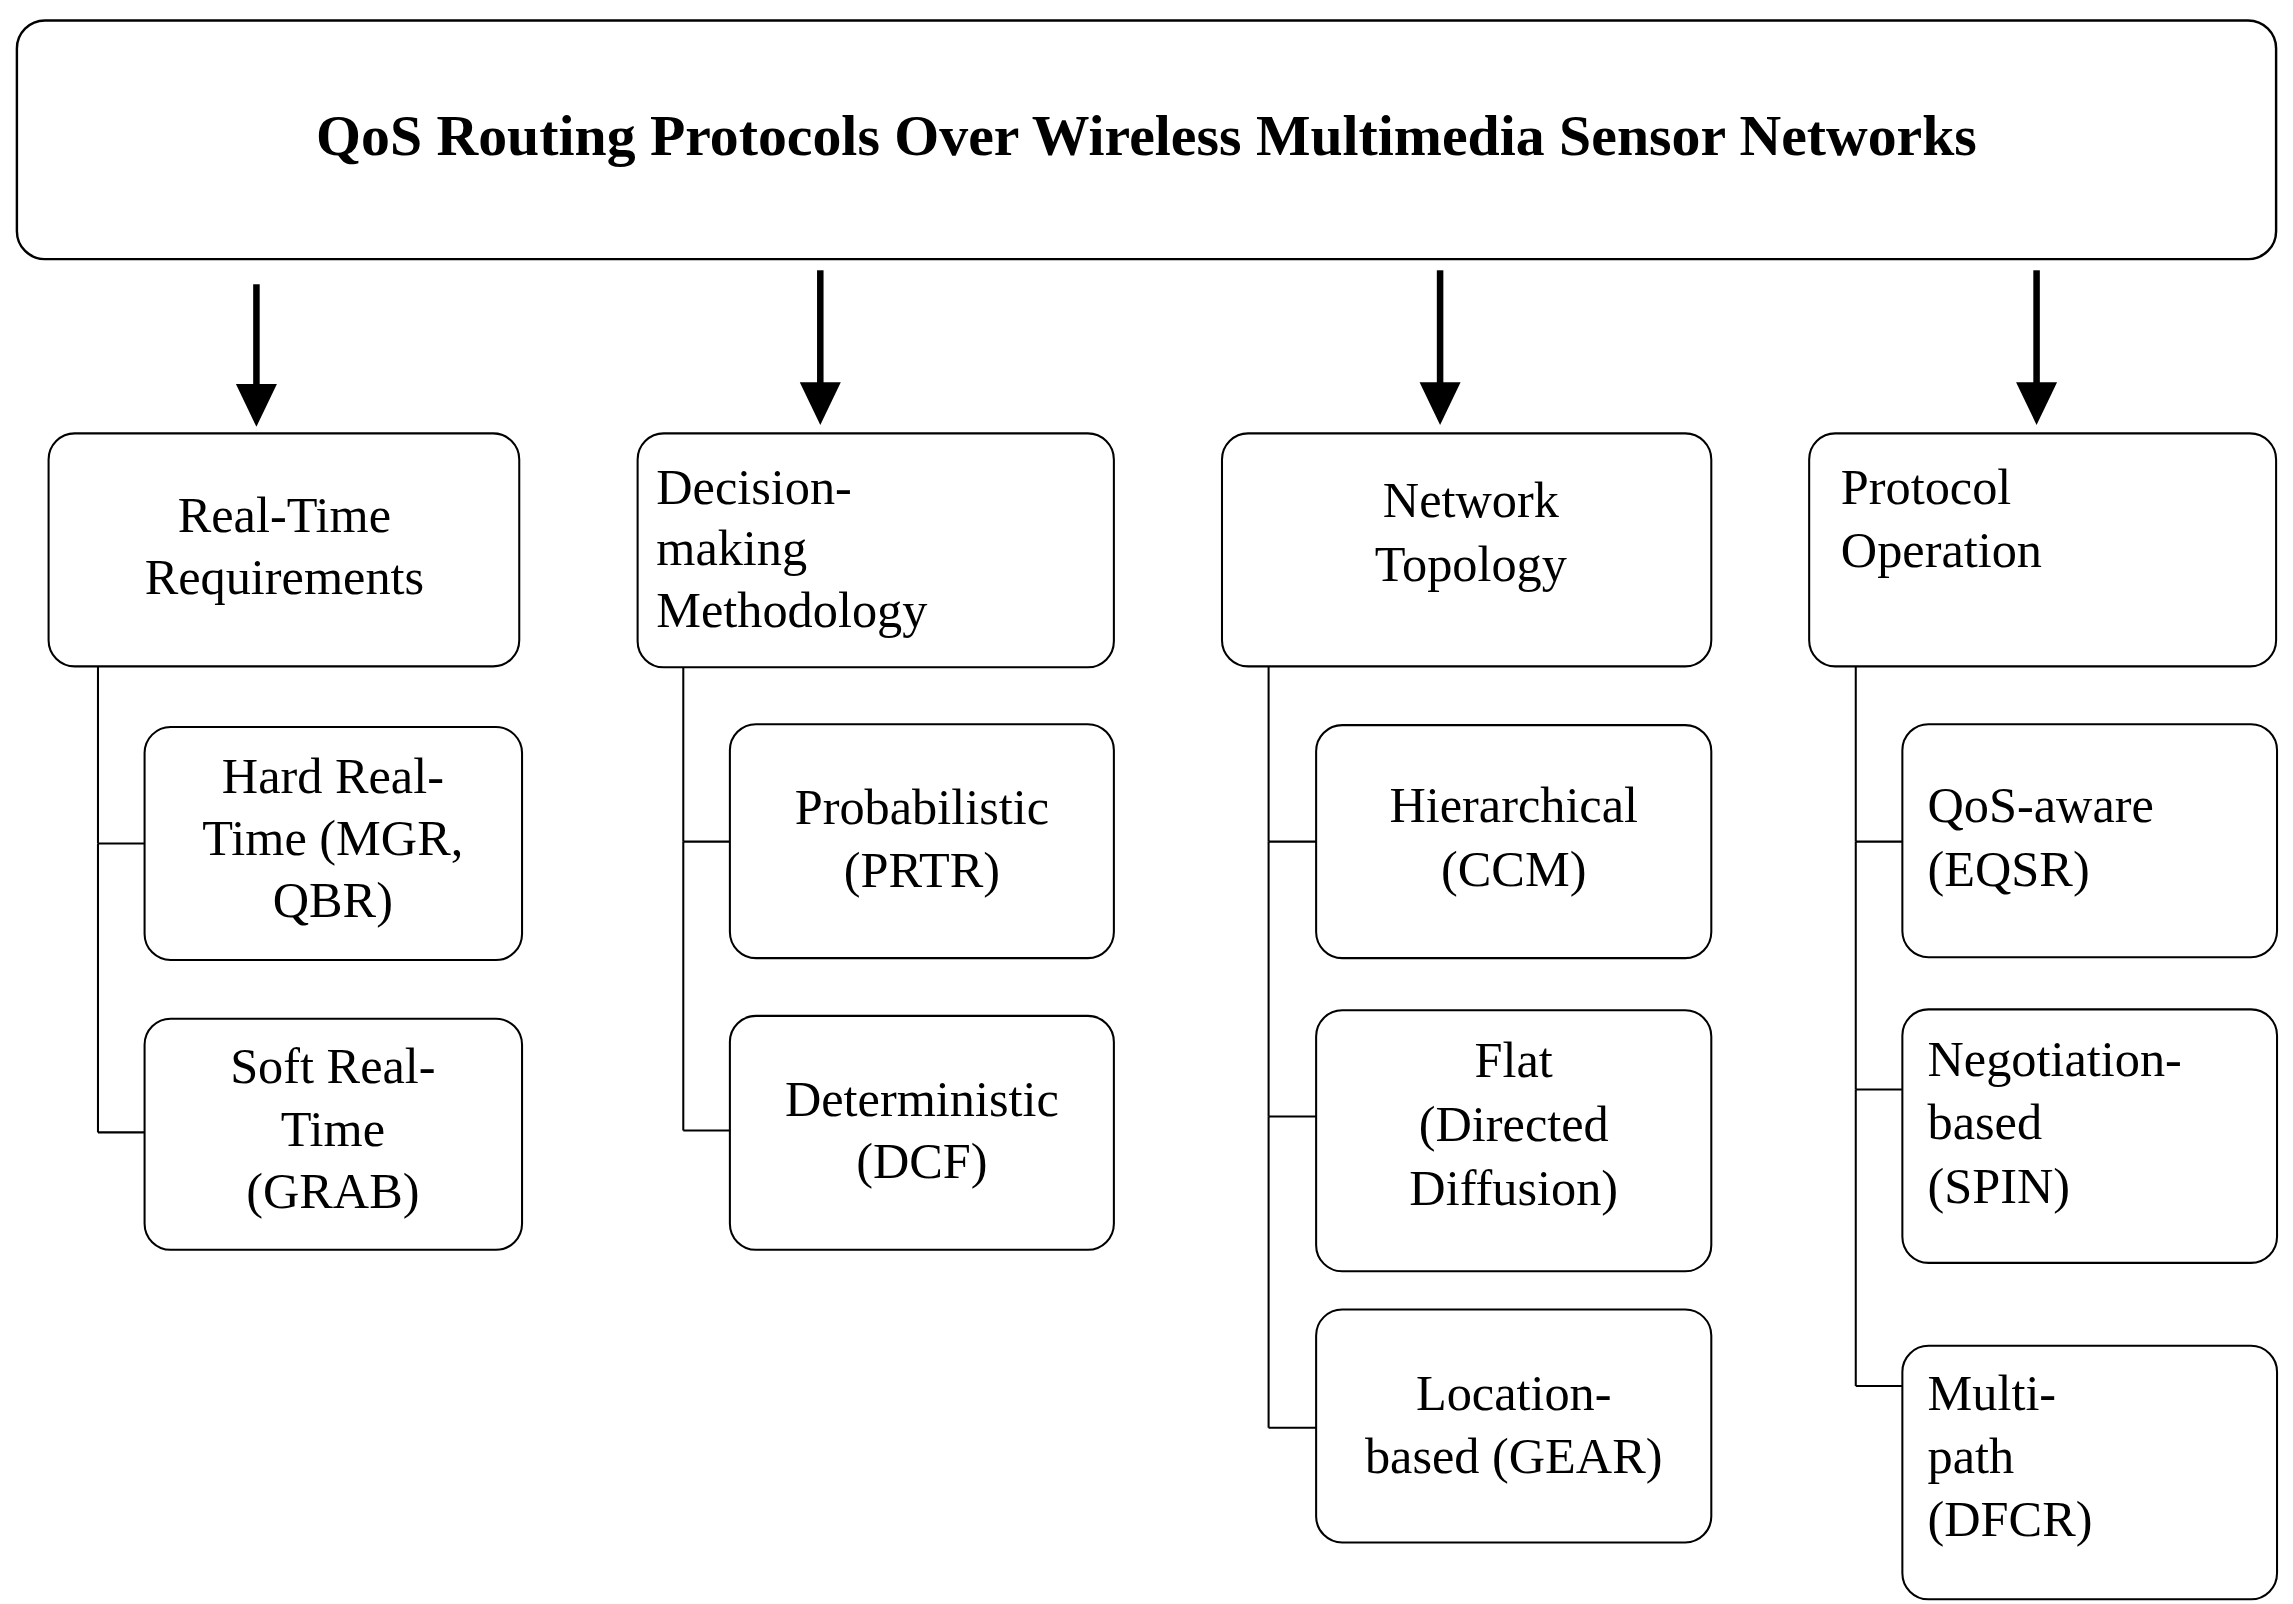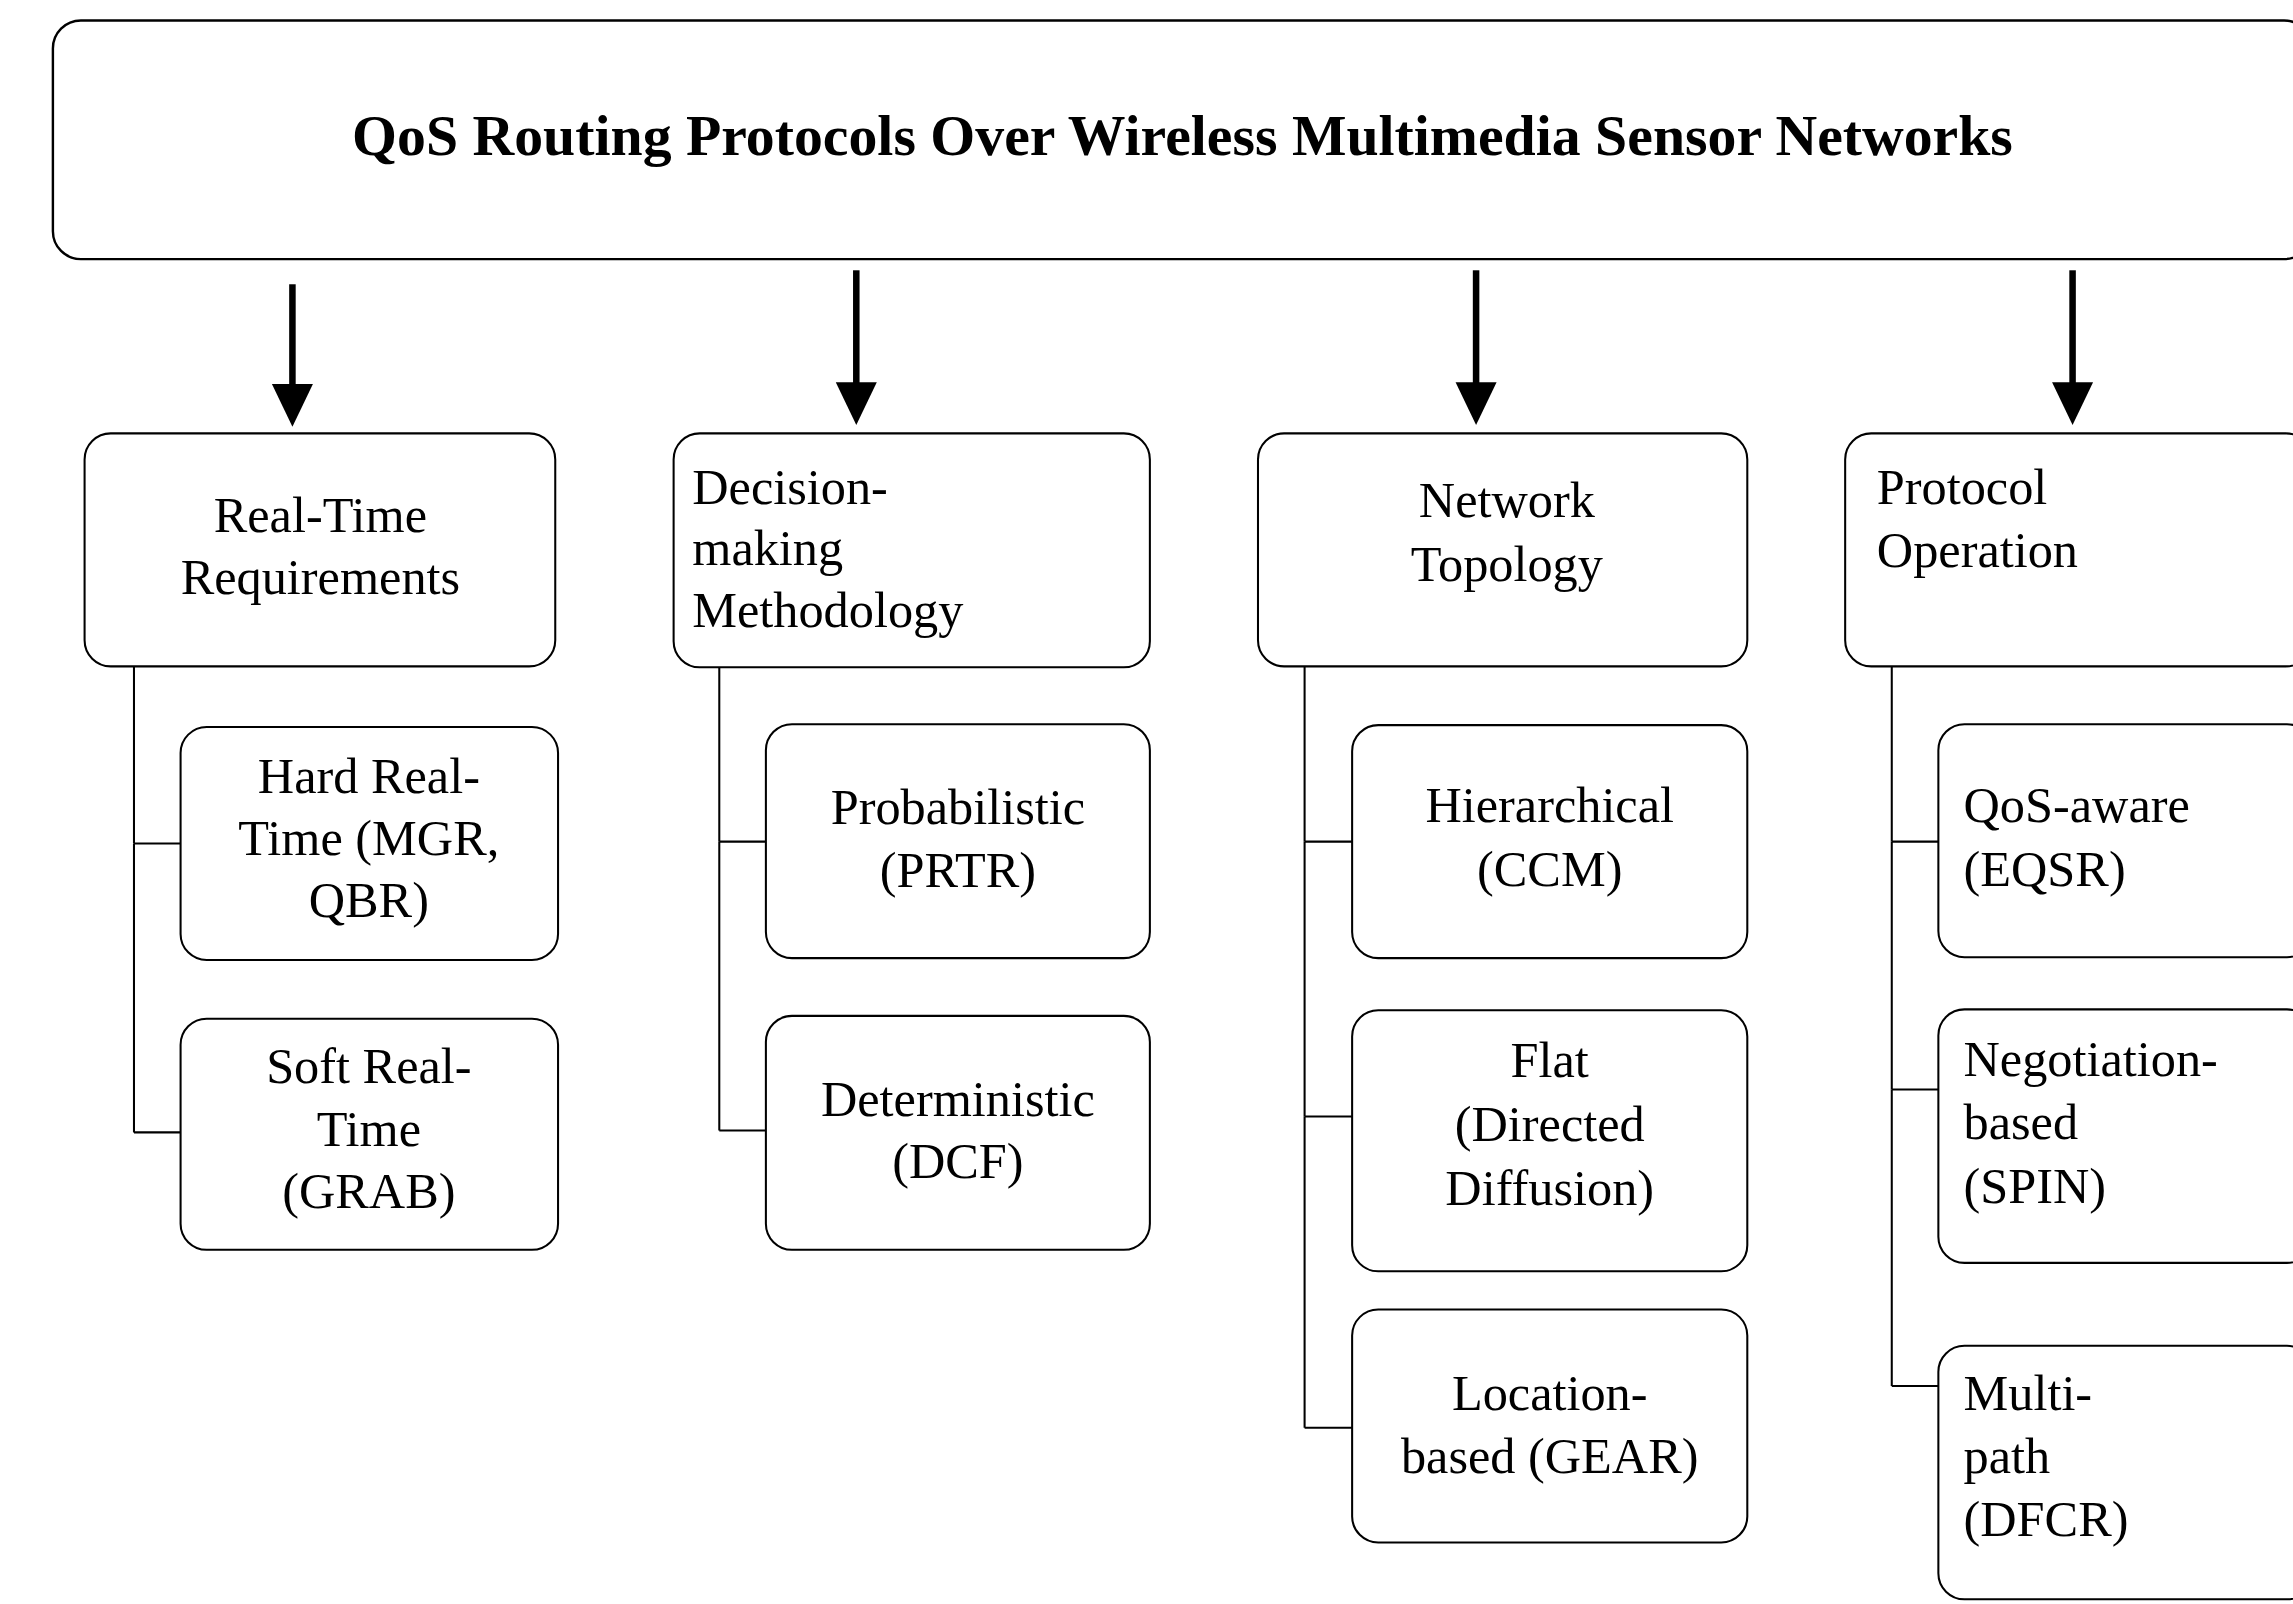--- a/index.html
+++ b/index.html
@@ -3,21 +3,21 @@
 <meta charset="utf-8">
 <title>QoS Routing Protocols Taxonomy</title>
 <style>
   html,body{margin:0;padding:0;background:#ffffff;}
   body{
     width:2293px;height:1604px;
     font-family:"Liberation Serif","DejaVu Serif",serif;
     color:#000;
     overflow:hidden;
   }
-  #diagram-root{position:relative;width:2027px;height:1604px;margin-left:36px;}
+  #diagram-root{position:relative;width:2027px;height:1604px;}
   svg#chart{position:absolute;left:0;top:0;width:2293px;height:1604px;}
 
   .node-box{
     fill:#ffffff;
     stroke:#000000;
     stroke-width:2.2;
   }
   .title-box{stroke-width:2.6;}
   .connector{
     stroke:#000000;

